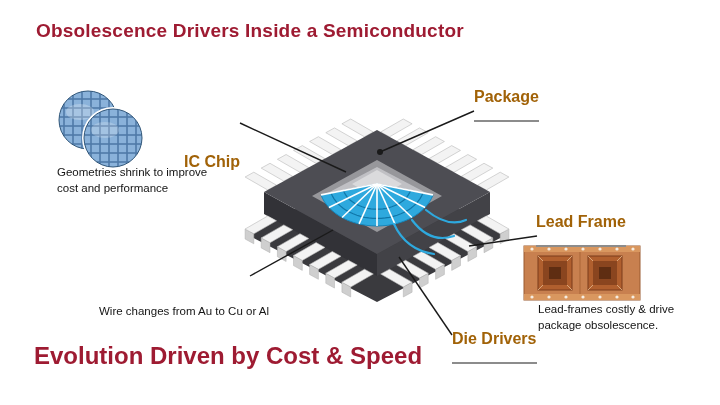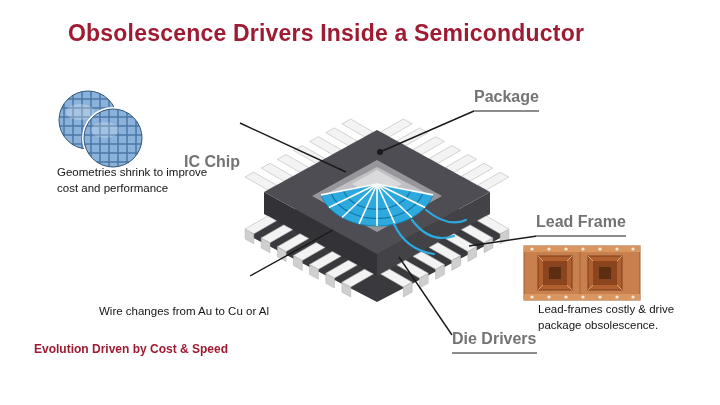--- a/index.html
+++ b/index.html
@@ -1,29 +1,29 @@
 <!DOCTYPE html>
 <html><head>
 <meta charset="utf-8">
 <style>
   html,body{margin:0;padding:0;background:#ffffff;}
   .slide{
     position:relative;width:720px;height:405px;background:#ffffff;overflow:hidden;
     font-family:"Liberation Sans",sans-serif;color:#111;
   }
   .title{
-    position:absolute;left:36px;top:20px;font-size:23px;font-weight:bold;
-    color:#9e1b32;letter-spacing:0.2px;white-space:nowrap;margin-left:32px;
+    position:absolute;left:36px;top:20px;font-size:19px;font-weight:bold;
+    color:#9e1b32;letter-spacing:0.2px;white-space:nowrap;
   }
   .footer{
-    position:absolute;left:34px;top:342px;font-size:12px;font-weight:bold;color:#9e1b32;white-space:nowrap;
+    position:absolute;left:34px;top:342px;font-size:24px;font-weight:bold;color:#9e1b32;white-space:nowrap;
   }
   .callout-label{
-    position:absolute;font-size:16px;font-weight:bold;color:#737373;
-    border-bottom:2px solid #8c8c8c;padding-bottom:4px;white-space:nowrap;
+    position:absolute;font-size:16px;font-weight:bold;color:#a16207;
+    border-bottom:2px solid #8c8c8c;padding-bottom:14px;white-space:nowrap;
   }
   .callout-label.no-underline{border-bottom:none;margin-top:43px;}
   .desc{
     position:absolute;font-size:11.5px;line-height:1.35;color:#141414;white-space:pre-line;
   }
   svg{position:absolute;display:block;}
   #lines-svg{left:0;top:0;pointer-events:none;}
 </style>
 </head>
 <body>

